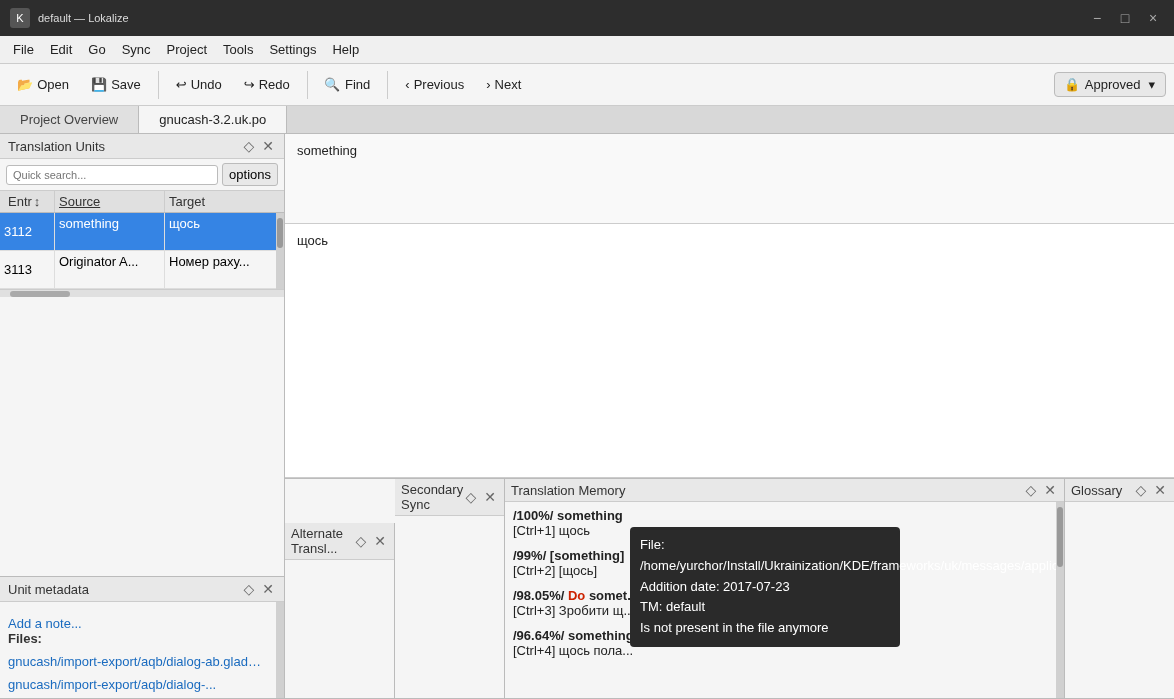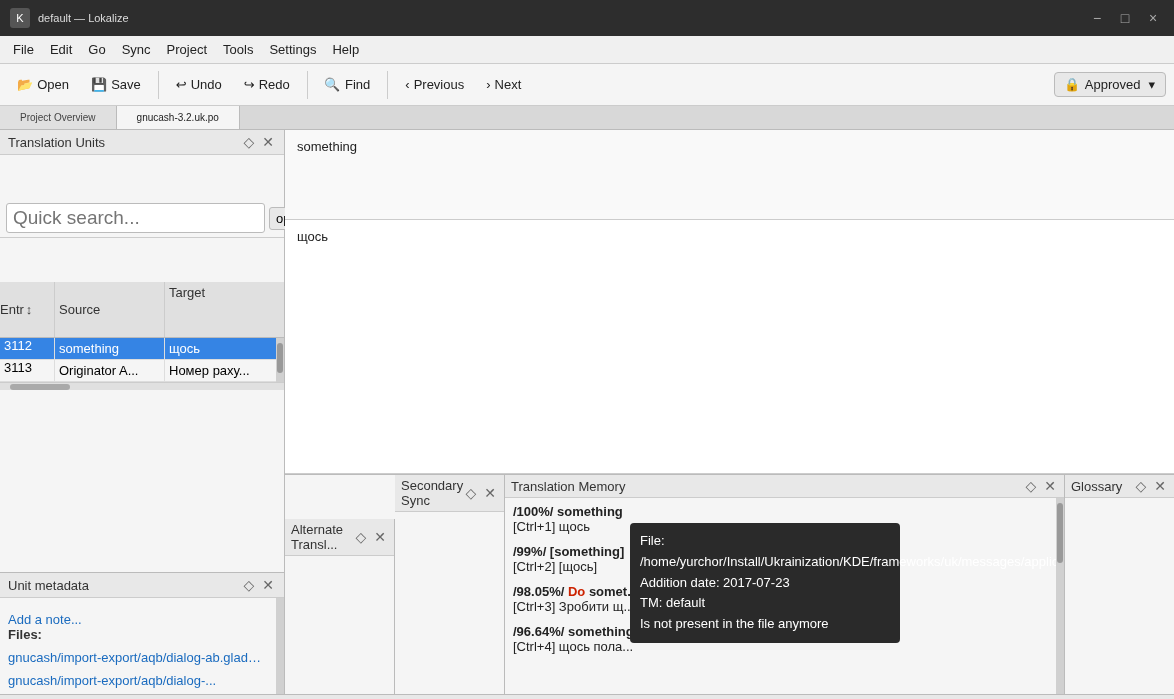--- a/index.html
+++ b/index.html
@@ -80,21 +80,21 @@
       display: flex;
       background: #d8d8d8;
       border-bottom: 1px solid #bbb;
     }
     .tab {
       padding: 6px 20px;
       cursor: pointer;
       border-right: 1px solid #bbb;
       background: #e0e0e0;
       color: #444;
-      font-size: 10px;
+      font-size: 13px;
     }
     .tab.active {
       background: #f5f5f5;
       color: #222;
       font-weight: 500;
     }
 
     
     .main {
       display: flex;
@@ -103,21 +103,20 @@
     }
 
     
     .left-panel {
       width: 285px;
       min-width: 285px;
       display: flex;
       flex-direction: column;
       border-right: 1px solid #bbb;
       background: #f5f5f5;
-      gap: 44px;
     }
 
     
     .section-header {
       display: flex;
       align-items: center;
       justify-content: space-between;
       padding: 4px 8px;
       background: #e8e8e8;
       border-bottom: 1px solid #ccc;
@@ -133,21 +132,21 @@
       padding: 4px 6px;
       gap: 4px;
       border-bottom: 1px solid #ccc;
     }
     .search-input {
       flex: 1;
       padding: 3px 6px;
       border: 1px solid #bbb;
       border-radius: 3px;
       background: #fff;
-      font-size: 19px;
+      font-size: 11px;
       color: #999;
     }
     .options-btn {
       padding: 3px 6px;
       border: 1px solid #bbb;
       border-radius: 3px;
       background: #e8e8e8;
       cursor: pointer;
       font-size: 13px;
     }
@@ -157,30 +156,30 @@
       flex: 1;
       overflow: hidden;
     }
     .tu-table-header {
       display: flex;
       background: #e0e0e0;
       border-bottom: 1px solid #bbb;
       font-size: 12px;
       color: #333;
     }
-    .tu-col-entry { width: 55px; padding: 3px 0; border-right: 1px solid #ccc; display: flex; align-items: center; gap: 2px; }
-    .tu-col-source { width: 110px; padding: 20px 4px; border-right: 1px solid #ccc; }
+    .tu-col-entry { width: 55px; padding: 3px 8px; border-right: 1px solid #ccc; display: flex; align-items: center; gap: 2px; }
+    .tu-col-source { width: 110px; padding: 3px 4px; border-right: 1px solid #ccc; text-decoration: underline; }
     .tu-col-target { flex: 1; padding: 3px 4px; }
     .tu-row {
       display: flex;
       border-bottom: 1px solid #ddd;
       font-size: 12px;
     }
     .tu-row.selected { background: #3584e4; color: #fff; }
-    .tu-cell-entry { width: 55px; padding: 0 4px; border-right: 1px solid #ddd; }
+    .tu-cell-entry { width: 55px; padding: 11px 4px; border-right: 1px solid #ddd; }
     .tu-cell-source { width: 110px; padding: 3px 4px; border-right: 1px solid #ddd; overflow: hidden; text-overflow: ellipsis; white-space: nowrap; }
     .tu-cell-target { flex: 1; padding: 3px 4px; overflow: hidden; text-overflow: ellipsis; white-space: nowrap; }
     .tu-table-body {
       display: flex;
       overflow: hidden;
     }
     .tu-rows { flex: 1; }
     .tu-scroll-indicator {
       width: 8px;
       background: #d0d0d0;

